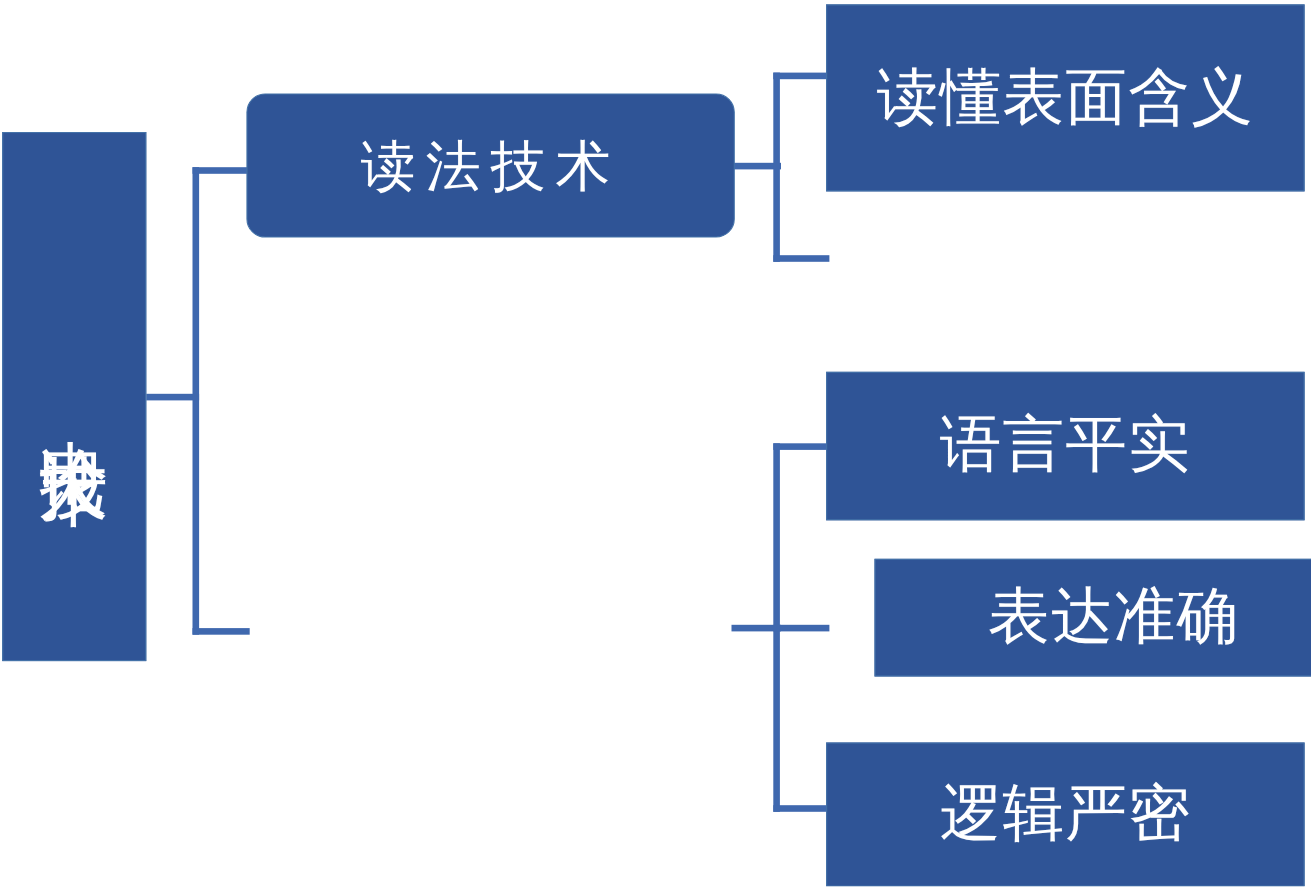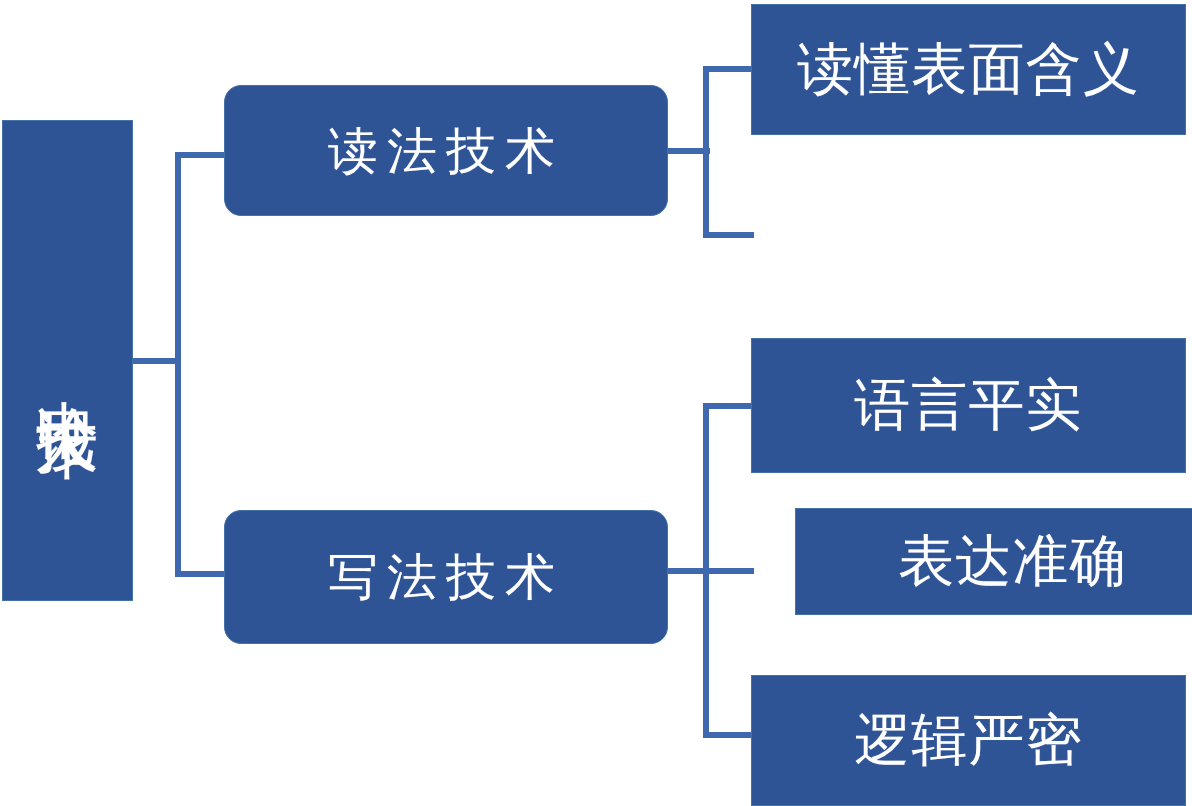--- a/index.html
+++ b/index.html
@@ -52,21 +52,21 @@
   }
   .node-l2.a { left: 224px; top: 85px;  width: 444px; height: 131px; }
   .node-l2.b { left: 224px; top: 510px; width: 444px; height: 134px; }
 
   .node-l3 {
     left: 751px;
     width: 435px;
     font-size: 56px;
     letter-spacing: 0.02em;
   }
-  .node-l3.r1 { top: 4px;   height: 131px; }
+  .node-l3.r1 { top: 4px;   height: 170px; }
   .node-l3.r2 { top: 150px; height: 145px; }
   .node-l3.r3 { top: 338px; height: 135px; text-align: center; }
   .node-l3.r4 { top: 508px; height: 107px; margin-left: 44px; }
   .node-l3.r5 { top: 675px; height: 131px; }
 
   
   .line {
     position: absolute;
     background: #3F68AE;
   }
@@ -114,21 +114,20 @@
   <div class="line h c-g2-stub"></div>
   <div class="line v c-g2-trunk"></div>
   <div class="line h c-g2-b1"></div>
   <div class="line h c-g2-b2"></div>
   <div class="line h c-g2-b3"></div>
 
   <div class="node node-root">申论技术</div>
 
   <div class="node node-l2 a">读法技术</div>
 
-  <div class="node node-l2 b">写法技术</div>
 
   <div class="node node-l3 r1">读懂表面含义</div>
 
 
   <div class="node node-l3 r3">语言平实</div>
 
   <div class="node node-l3 r4">表达准确</div>
 
   <div class="node node-l3 r5">逻辑严密</div>
 

